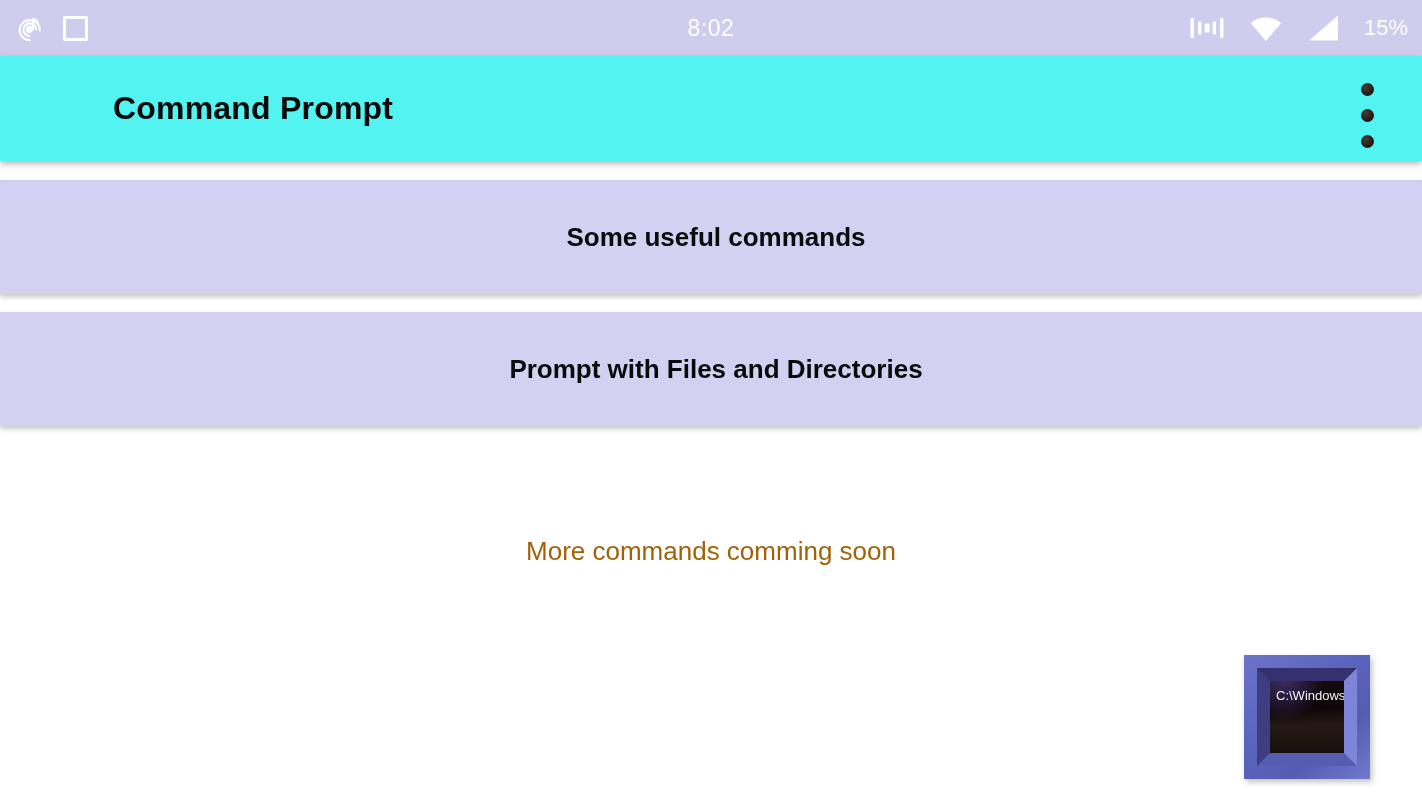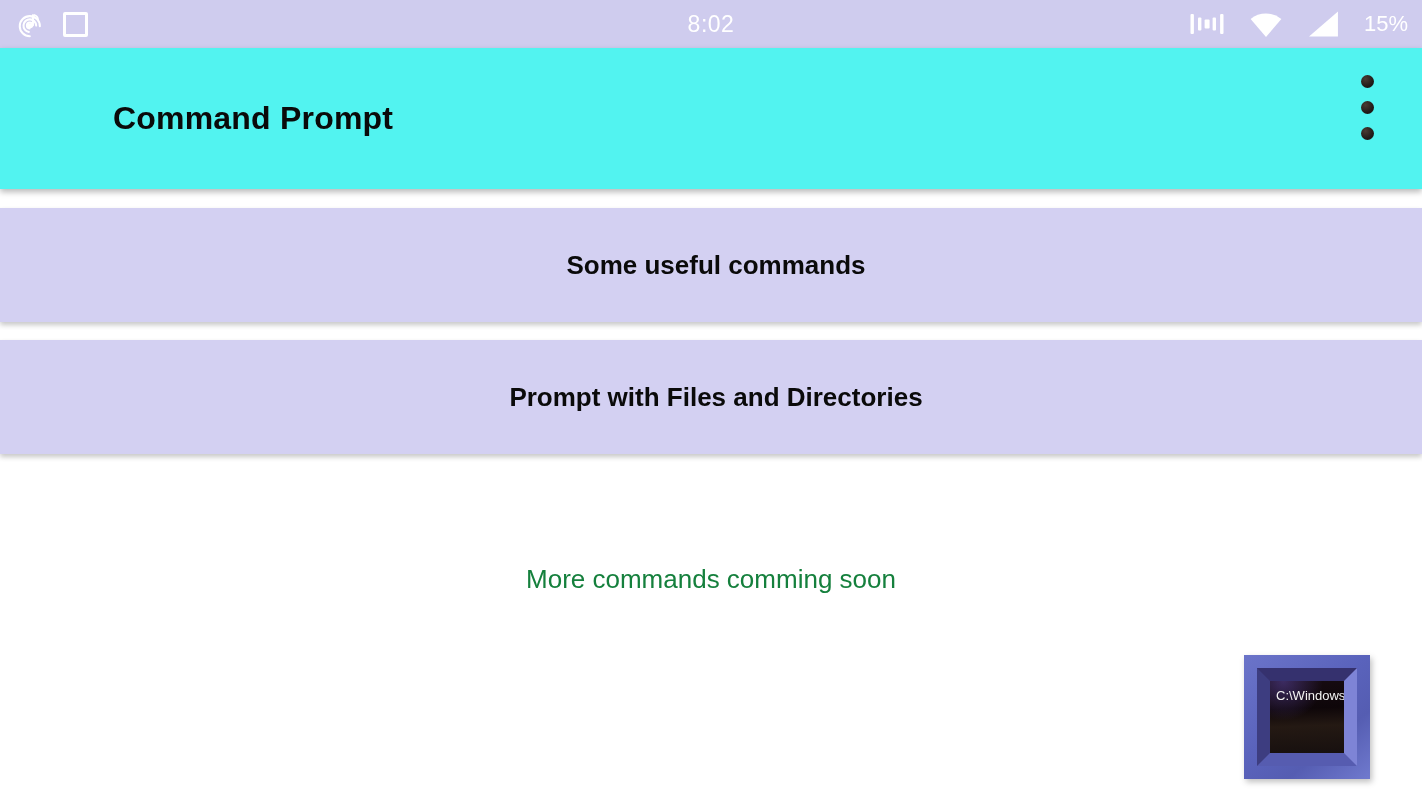--- a/index.html
+++ b/index.html
@@ -5,21 +5,21 @@
   * { margin: 0; padding: 0; box-sizing: border-box; }
   html, body { width: 1422px; height: 800px; overflow: hidden; }
   body {
     font-family: "Liberation Sans", sans-serif;
     background: #ffffff;
     position: relative;
   }
 
   
   .status-bar {
-    height: 48px;
+    height: 56px;
     background: #cfccee;
     display: flex;
     align-items: center;
     padding: 0 14px;
     position: relative;
     color: #ffffff;
   }
   .status-left { display: flex; align-items: center; gap: 16px; }
   .status-left svg, .status-left .sq { display: block; }
   .sq {
@@ -38,21 +38,21 @@
   .status-right {
     margin-left: auto;
     display: flex;
     align-items: center;
     gap: 25px;
   }
   .battery-pct { font-size: 22px; font-weight: 400; }
 
   
   .app-bar {
-    height: 141px;
+    height: 105px;
     background: #52f3f0;
     display: flex;
     align-items: center;
     position: relative;
     box-shadow: 0 3px 6px rgba(0,0,0,0.28);
     margin-bottom: 19px;
   }
   .app-title {
     padding-left: 113px;
     font-size: 32px;
@@ -93,21 +93,21 @@
     font-size: 26px;
     font-weight: bold;
     color: #0a0a0a;
   }
 
   
   .coming-soon {
     margin-top: 110px;
     text-align: center;
     font-size: 26px;
-    color: #15803d;
+    color: #a16207;
   }
 
   
   .cmd-icon {
     position: absolute;
     left: 1244px;
     top: 655px;
     width: 126px;
     height: 124px;
     background: linear-gradient(140deg, #6b74c9 0%, #5a63bc 45%, #555db2 70%, #707ace 100%);

